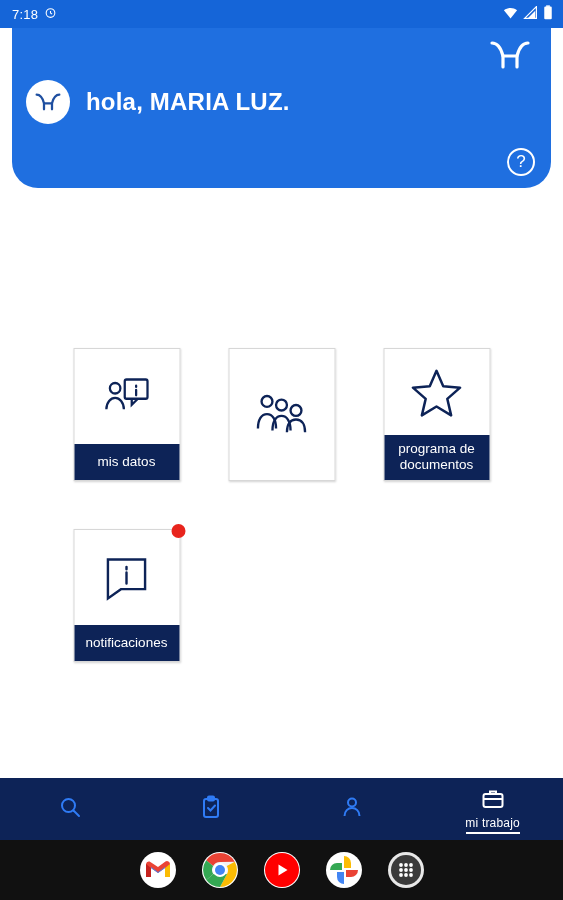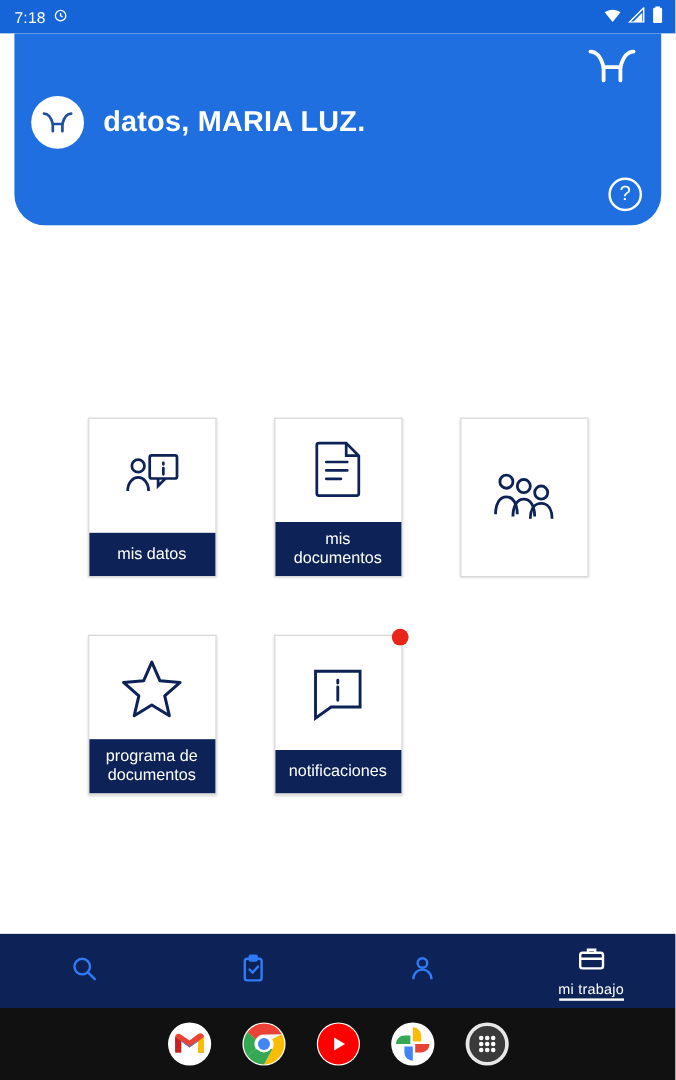--- a/index.html
+++ b/index.html
@@ -275,21 +275,21 @@
       </span>
 
       <div class="greet-row">
         <span class="avatar">
           <svg width="28" height="20" viewBox="0 0 42 30">
             <path d="M4 4 C 9 4, 13 9, 15 17 L 15 26" stroke="#1f4fa0" stroke-width="3.4" fill="none" stroke-linecap="round"></path>
             <path d="M38 4 C 33 4, 29 9, 27 17 L 27 26" stroke="#1f4fa0" stroke-width="3.4" fill="none" stroke-linecap="round"></path>
             <path d="M15 17 L 27 17" stroke="#1f4fa0" stroke-width="3.4" fill="none" stroke-linecap="round"></path>
           </svg>
         </span>
-        <span class="greet-text">datos, MARIA LUZ.</span>
+        <span class="greet-text">hola, MARIA LUZ.</span>
       </div>
 
       <div class="help-btn">?</div>
     </div>
   </div>
 
   <div class="body-area">
     <div class="tile-grid">
 
       <div class="tile">
@@ -300,33 +300,20 @@
             <rect x="30" y="12" width="26" height="22" rx="2"></rect>
             <path d="M38 34 l0 7 7-7"></path>
             <path d="M43 19 v1.5 M43 24 v6" stroke-linecap="round"></path>
           </svg>
         </div>
         <div class="tile-label">
           <span>mis datos</span>
         </div>
       </div>
 
-      <div class="tile">
-        <div class="tile-icon">
-          <svg width="52" height="56" viewBox="0 0 56 64" fill="none" stroke="#0d2357" stroke-width="2.6">
-            <path d="M10 6 h26 l12 12 v36 a2 2 0 0 1 -2 2 h-36 a2 2 0 0 1 -2 -2 v-46 a2 2 0 0 1 2 -2 z"></path>
-            <path d="M36 6 v12 h12"></path>
-            <path d="M17 24 h20 M17 32 h20 M17 40 h14" stroke-linecap="round"></path>
-          </svg>
-        </div>
-        <div class="tile-label">
-          <span>mis</span>
-          <span>documentos</span>
-        </div>
-      </div>
 
 
       <div class="tile">
         <div class="tile-icon">
           <svg width="58" height="54" viewBox="0 0 64 58" fill="none" stroke="#0d2357" stroke-width="2.6">
             <circle cx="16" cy="14" r="6"></circle>
             <path d="M6 44 c0-10 4-16 10-16 s10 6 10 16"></path>
             <circle cx="32" cy="18" r="6"></circle>
             <path d="M22 46 c0-10 4-16 10-16 s10 6 10 16"></path>
             <circle cx="48" cy="24" r="6"></circle>

